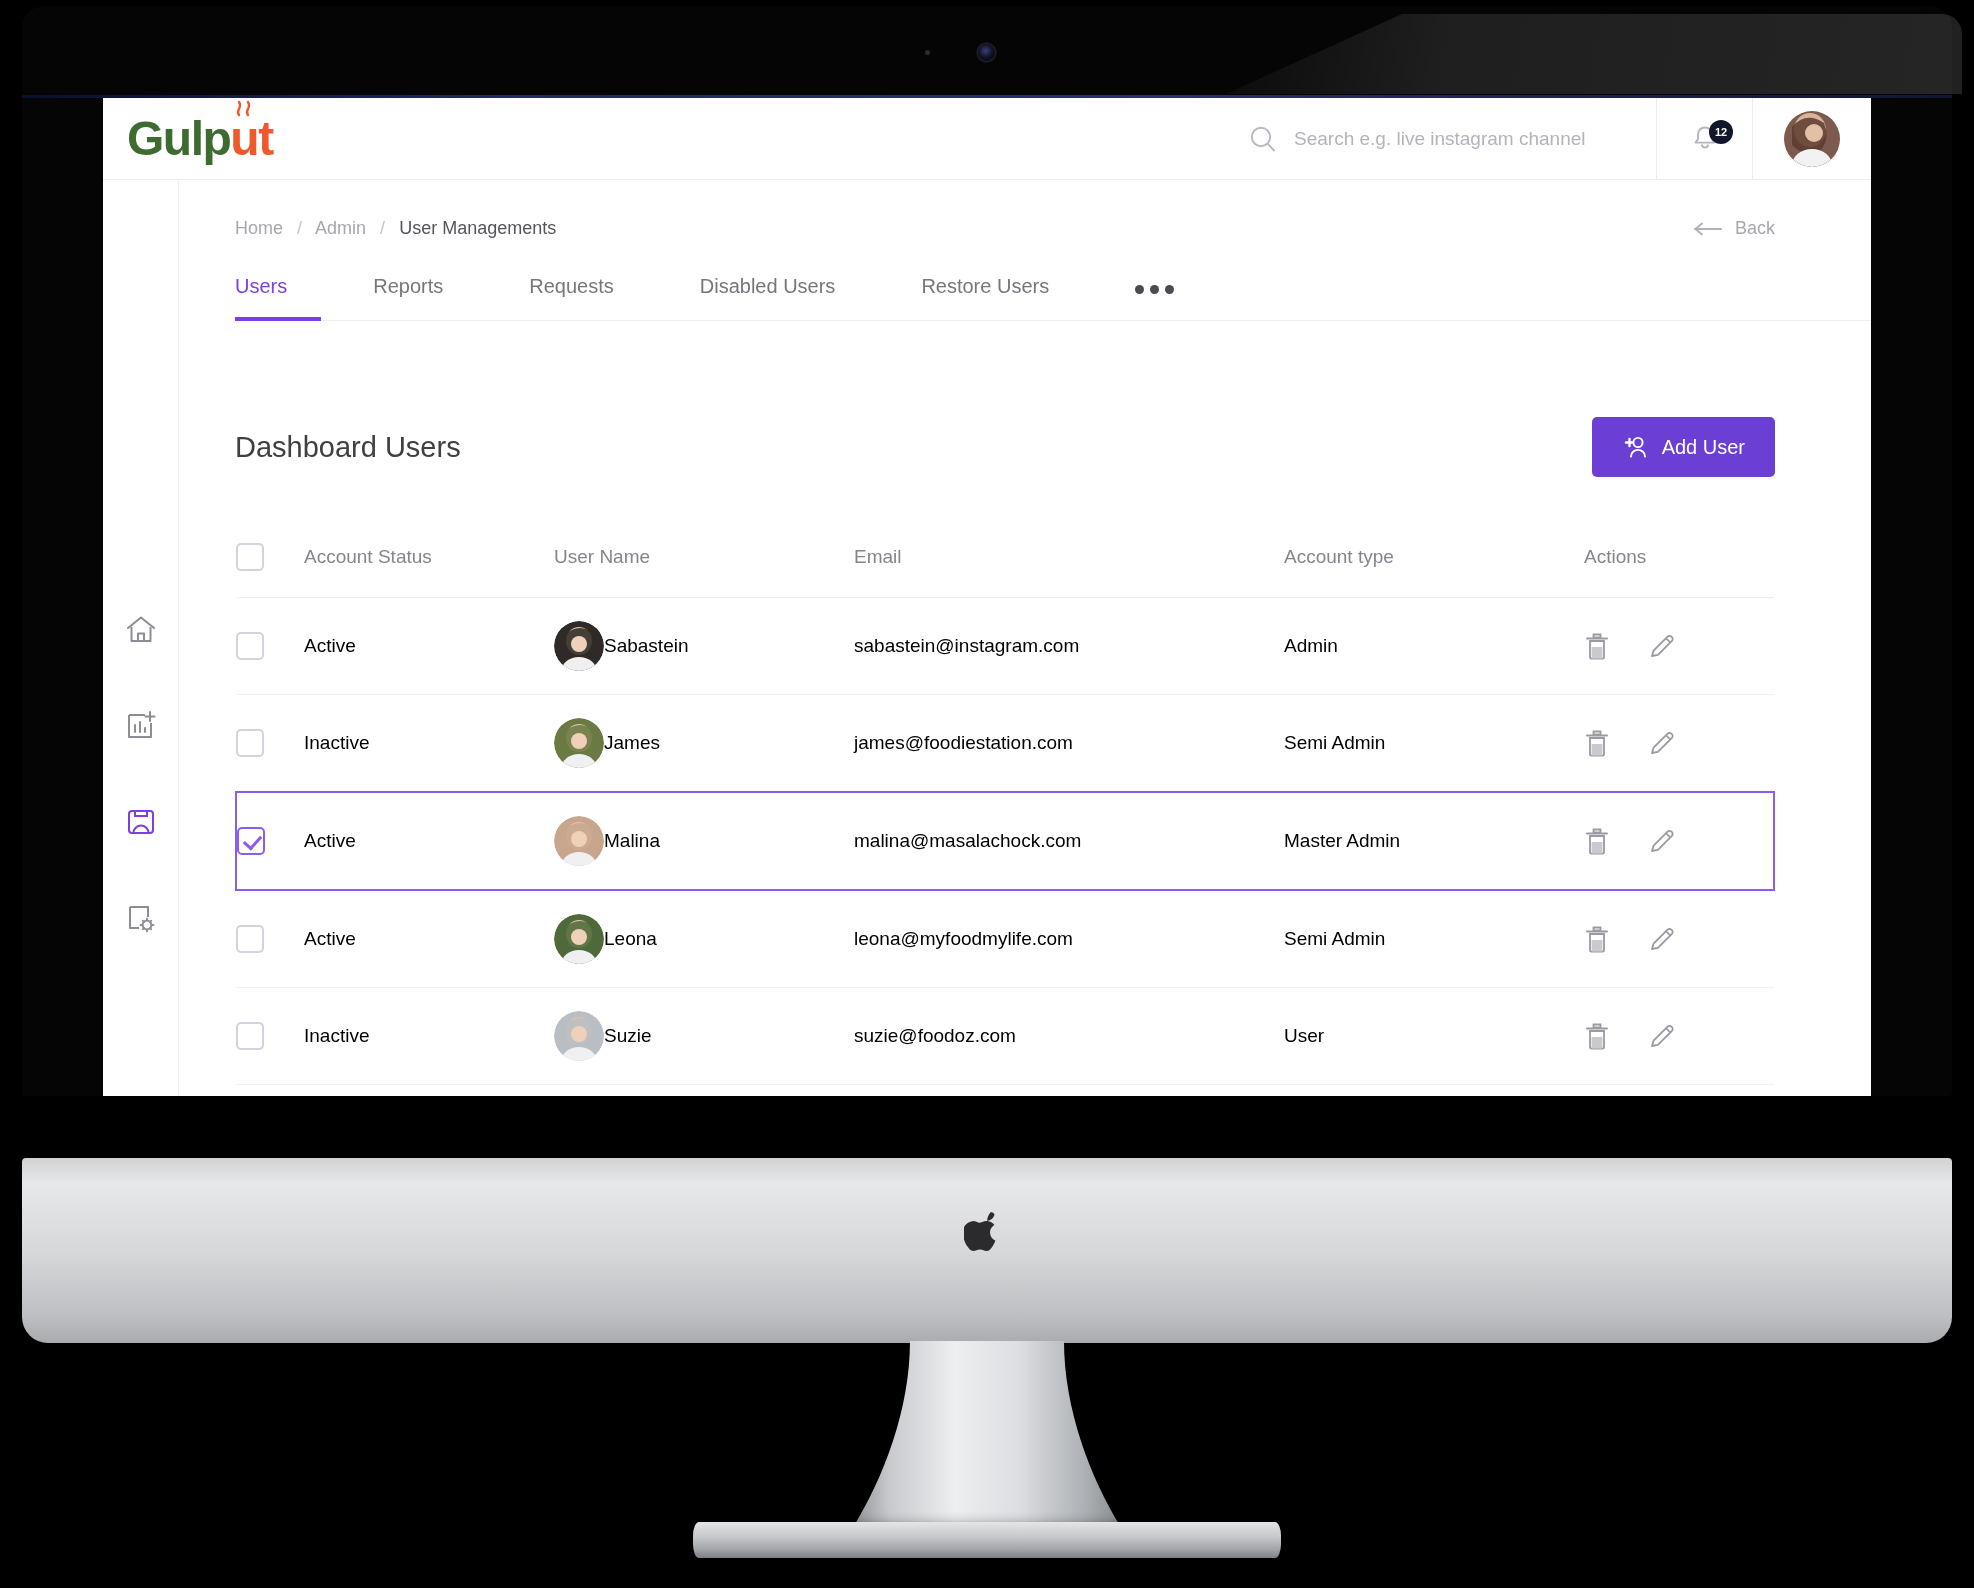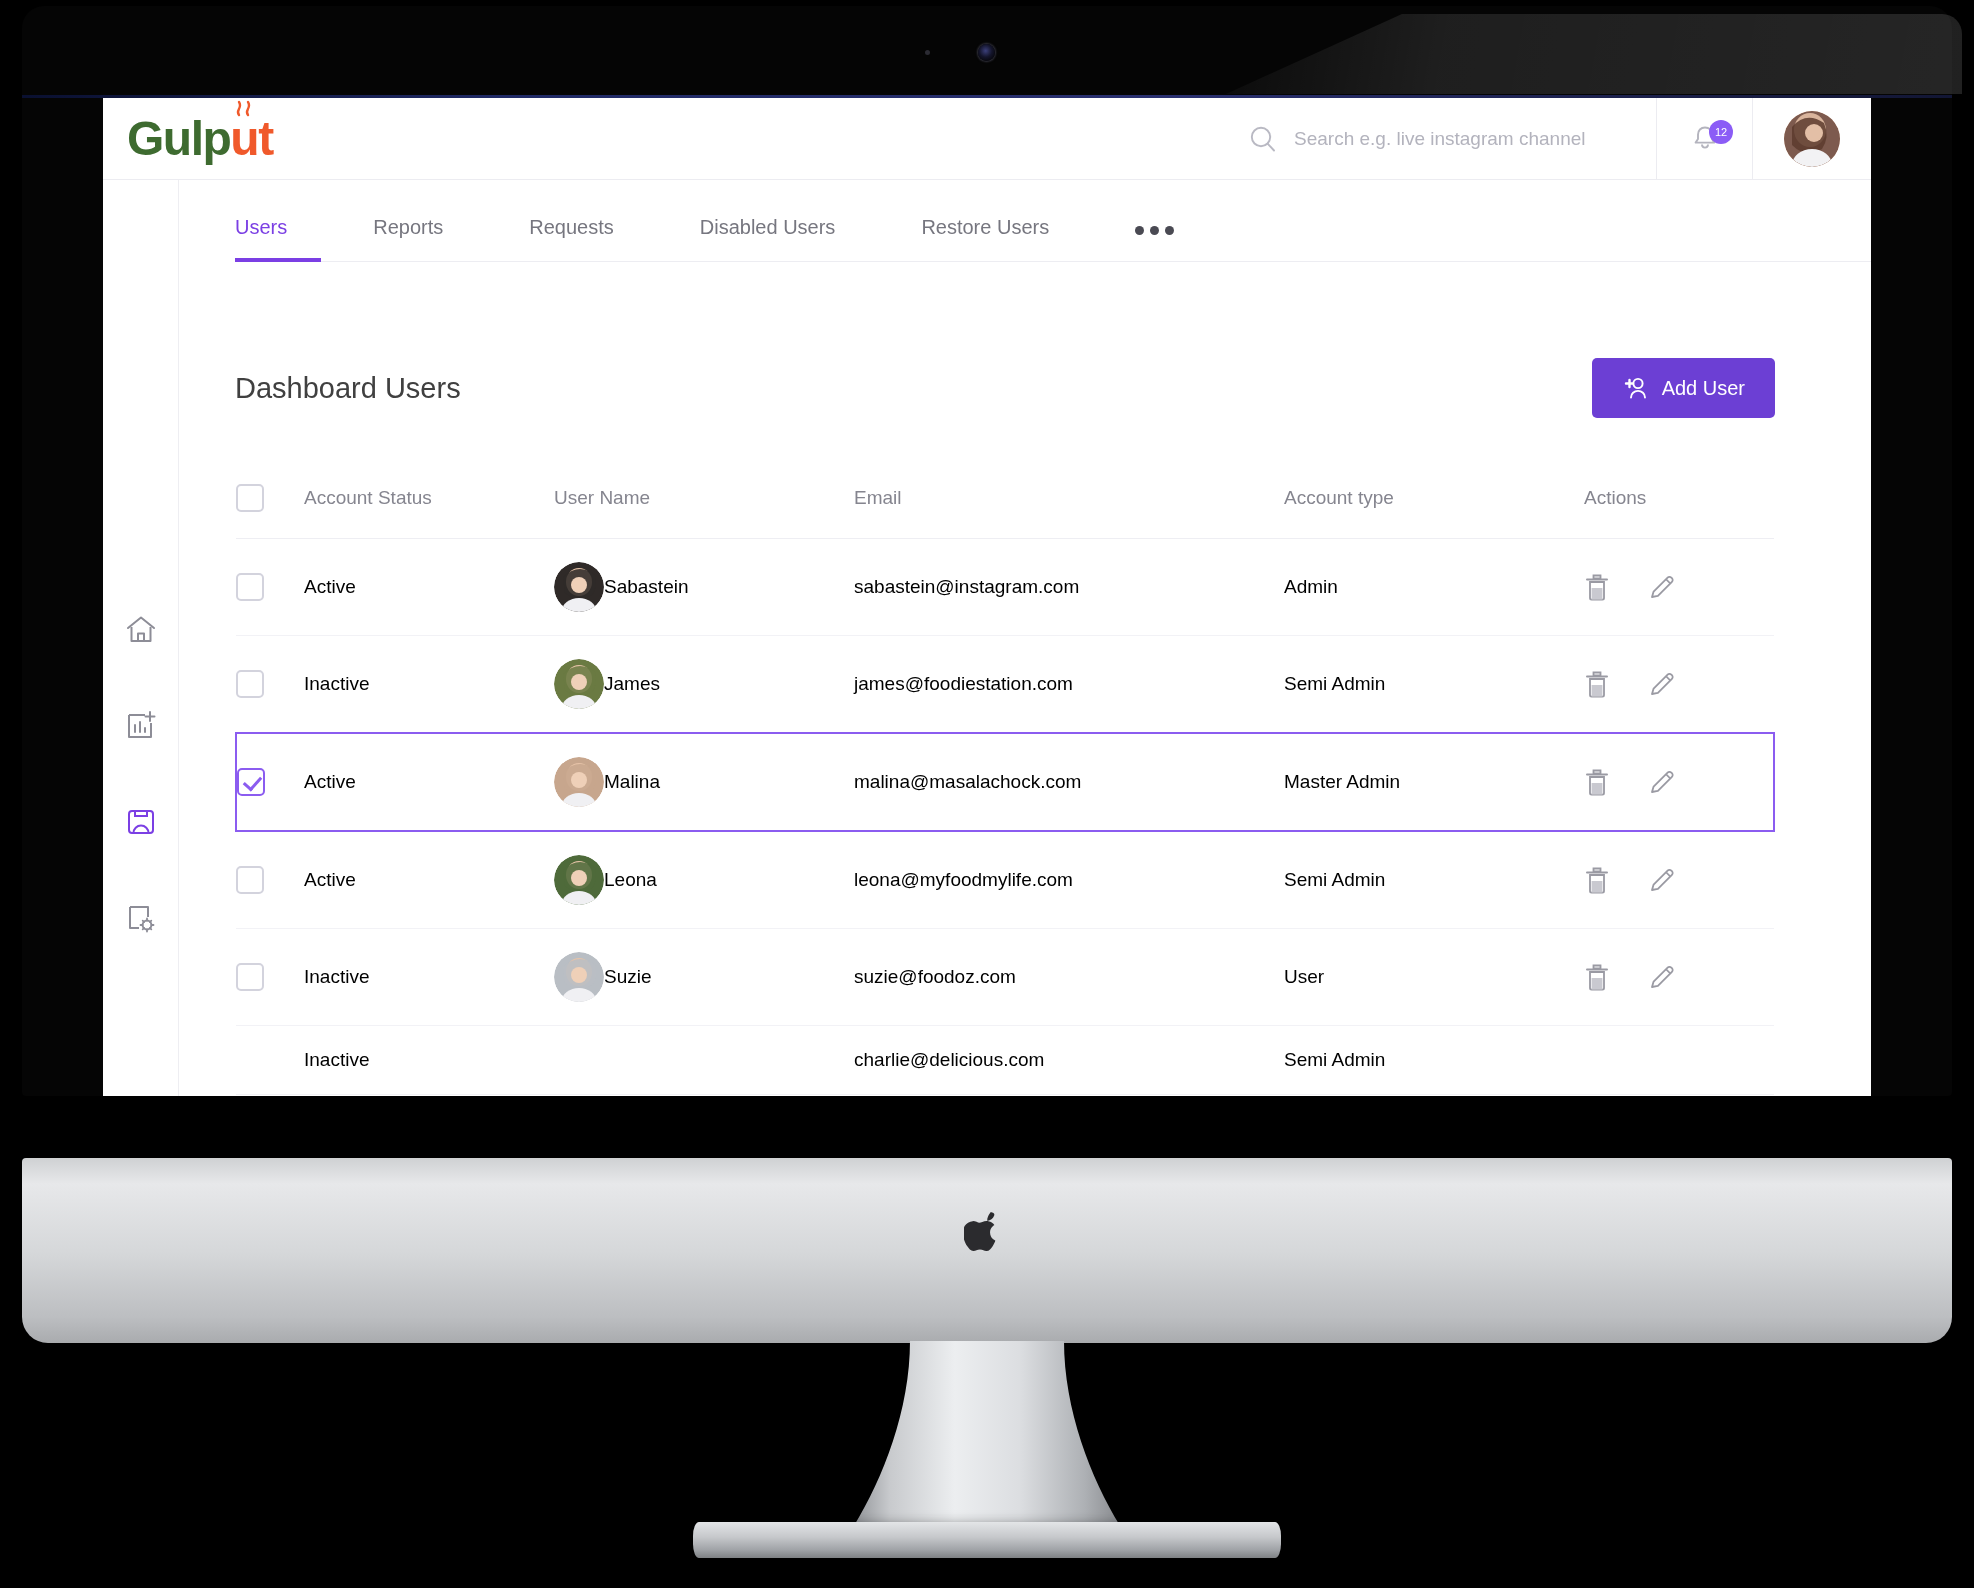--- a/index.html
+++ b/index.html
@@ -148,24 +148,24 @@
     width: 96px;
     display: flex; align-items: center; justify-content: center;
     border-right: 1px solid #ececf1;
     position: relative;
   }
   .bell-badge {
     position: absolute;
     left: 52px; top: 22px;
     min-width: 24px; height: 24px;
     border-radius: 12px;
-    background: #8b5cf6;
+    background: #0f172a;
     color: #fff;
     font-size: 11px;
-    font-weight: normal;
+    font-weight: bold;
     display: flex; align-items: center; justify-content: center;
     padding: 0 5px;
   }
   .avatar-zone {
     width: 118px;
     display: flex; align-items: center; justify-content: center;
   }
   .avatar {
     width: 56px; height: 56px; border-radius: 50%;
     overflow: hidden;
@@ -428,20 +428,36 @@
           <svg width="34" height="34" viewBox="0 0 34 34">
             <path d="M6 6 H24 V16 M6 6 V27 H15" fill="none" stroke="#8d8d97" stroke-width="2" stroke-linejoin="round"></path>
             <circle cx="23" cy="24" r="4.4" fill="none" stroke="#8d8d97" stroke-width="2"></circle>
             <path d="M23 17.5 v2 M23 28.5 v2 M16.5 24 h2 M27.5 24 h2 M18.7 19.7 l1.4 1.4 M25.9 26.9 l1.4 1.4 M27.3 19.7 l-1.4 1.4 M20.1 26.9 l-1.4 1.4" stroke="#8d8d97" stroke-width="1.8" stroke-linecap="round"></path>
           </svg>
         </div>
       </div>
 
       <div class="content">
 
+        <div class="crumb-row">
+          <div class="crumbs">
+            <span>Home</span>
+            <span class="sep">/</span>
+            <span>Admin</span>
+            <span class="sep">/</span>
+            <span class="current">User Managements</span>
+          </div>
+          <div class="back-link">
+            <svg width="30" height="14" viewBox="0 0 30 14">
+              <line x1="2" y1="7" x2="28" y2="7" stroke="#b0b0ba" stroke-width="1.9" stroke-linecap="round"></line>
+              <path d="M9 1.6 L2.4 7 L9 12.4" fill="none" stroke="#b0b0ba" stroke-width="1.9" stroke-linecap="round" stroke-linejoin="round"></path>
+            </svg>
+            <span>Back</span>
+          </div>
+        </div>
 
         <div class="tabs">
           <div class="tab active">Users</div>
           <div class="tab">Reports</div>
           <div class="tab">Requests</div>
           <div class="tab">Disabled Users</div>
           <div class="tab">Restore Users</div>
           <div class="tab-more">
             <i></i>
             <i></i>

